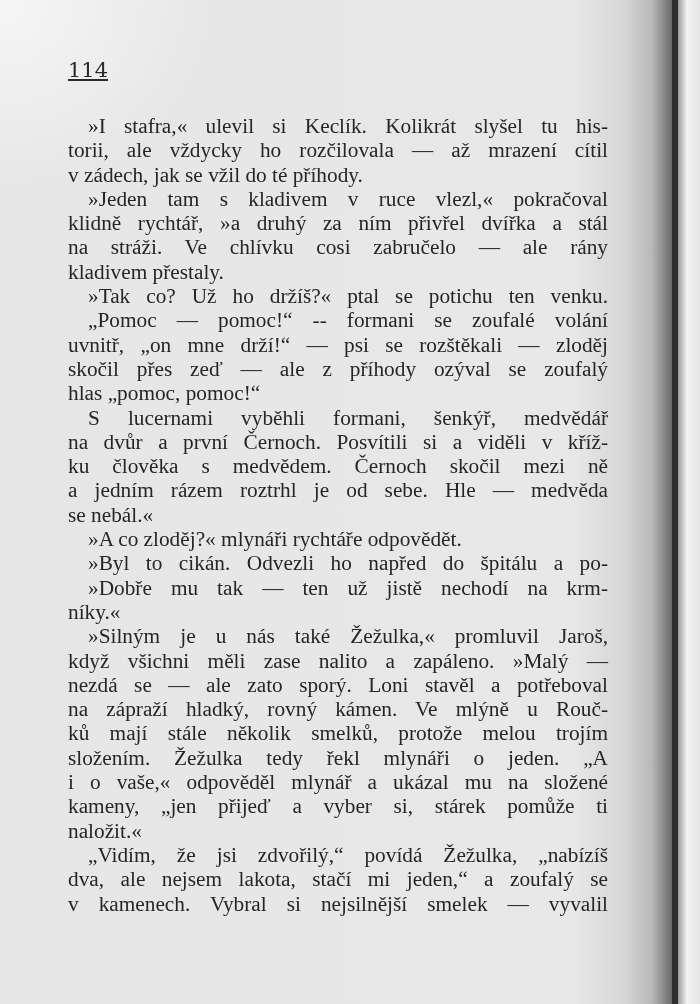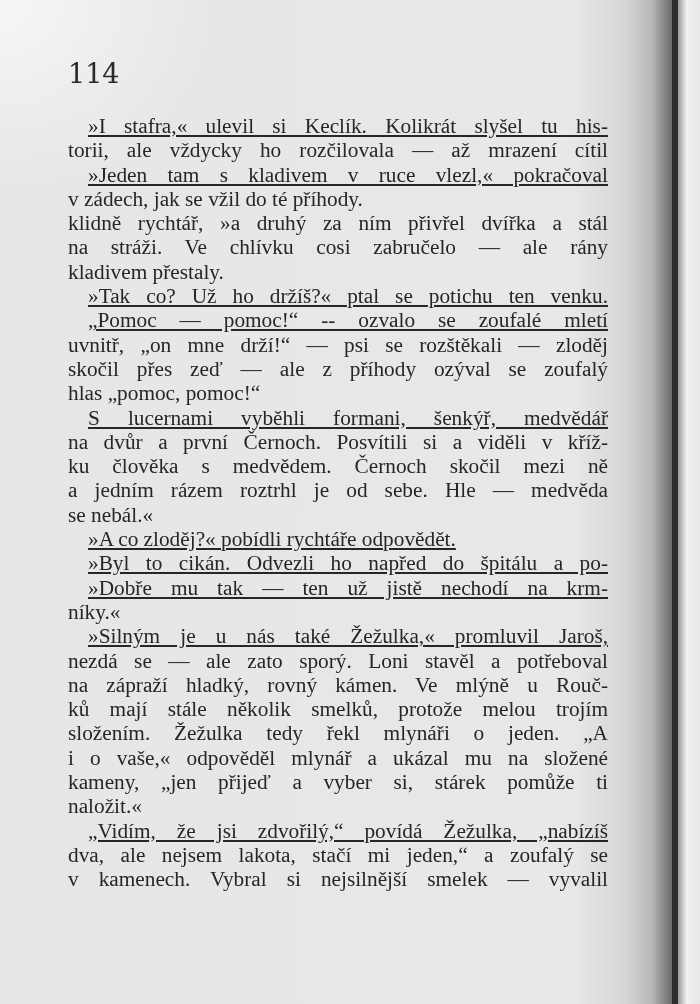--- a/index.html
+++ b/index.html
@@ -17,59 +17,60 @@
   }
   .spine {
     position:absolute; left:672px; top:0; width:6px; height:1004px; background:#2e2e2e;
   }
   .edge {
     position:absolute; left:678px; top:0; width:22px; height:1004px;
     background: linear-gradient(to right, #9a9a9a, #f2f2f2 40%, #e6e6e6);
   }
   .page-number {
     position:absolute; left:68px; top:58px;
-    font-family:"DejaVu Serif", serif; font-size:27px; color:#2a2a2a;
+    font-family:"DejaVu Serif", serif; font-size:21px; color:#2a2a2a;text-decoration:underline;
   }
   .text {
     position:absolute; left:68px; top:114px; width:540px;
     font-family:"Liberation Serif", serif; font-size:21.3px; line-height:24.3px;
     color:#262626;
   }
   .line { display:block; white-space:nowrap; text-align:justify; text-align-last:justify; }
   .line.last { text-align-last:left; }
-  .line.indent { padding-left:20px;text-decoration:underline; }
+  .line.indent { padding-left:20px; }
 </style>
 </head>
 <body>
 
 <div class="page">
   <div class="page-number">114</div>
   <div class="text" id="body-text">
       <span class="line indent">»I stafra,« ulevil si Keclík. Kolikrát slyšel tu his-</span>
       <span class="line">torii, ale vždycky ho rozčilovala — až mrazení cítil</span>
+      <span class="line last">v zádech, jak se vžil do té příhody.</span>
       <span class="line indent">»Jeden tam s kladivem v ruce vlezl,« pokračoval</span>
-      <span class="line last">v zádech, jak se vžil do té příhody.</span>
       <span class="line">klidně rychtář, »a druhý za ním přivřel dvířka a stál</span>
       <span class="line">na stráži. Ve chlívku cosi zabručelo — ale rány</span>
       <span class="line last">kladivem přestaly.</span>
       <span class="line indent">»Tak co? Už ho držíš?« ptal se potichu ten venku.</span>
-      <span class="line indent">„Pomoc — pomoc!“ -- ozvalo se zoufalé mletí</span>
+      <span class="line indent">„Pomoc — pomoc!“ -- formani se zoufalé volání</span>
       <span class="line">uvnitř, „on mne drží!“ — psi se rozštěkali — zloděj</span>
       <span class="line">skočil přes zeď — ale z příhody ozýval se zoufalý</span>
       <span class="line last">hlas „pomoc, pomoc!“</span>
       <span class="line indent">S lucernami vyběhli formani, šenkýř, medvědář</span>
       <span class="line">na dvůr a první Černoch. Posvítili si a viděli v kříž-</span>
       <span class="line">ku člověka s medvědem. Černoch skočil mezi ně</span>
       <span class="line">a jedním rázem roztrhl je od sebe. Hle — medvěda</span>
       <span class="line last">se nebál.«</span>
-      <span class="line indent last">»A co zloděj?« pobídli rychtáře odpovědět.</span>
+      <span class="line indent last">»A co zloděj?« mlynáři rychtáře odpovědět.</span>
       <span class="line indent">»Byl to cikán. Odvezli ho napřed do špitálu a po-</span>
       <span class="line indent">»Dobře mu tak — ten už jistě nechodí na krm-</span>
       <span class="line last">níky.«</span>
       <span class="line indent">»Silným je u nás také Žežulka,« promluvil Jaroš,</span>
+      <span class="line">když všichni měli zase nalito a zapáleno. »Malý —</span>
       <span class="line">nezdá se — ale zato sporý. Loni stavěl a potřeboval</span>
       <span class="line">na zápraží hladký, rovný kámen. Ve mlýně u Rouč-</span>
       <span class="line">ků mají stále několik smelků, protože melou trojím</span>
       <span class="line">složením. Žežulka tedy řekl mlynáři o jeden. „A</span>
       <span class="line">i o vaše,« odpověděl mlynář a ukázal mu na složené</span>
       <span class="line">kameny, „jen přijeď a vyber si, stárek pomůže ti</span>
       <span class="line last">naložit.«</span>
       <span class="line indent">„Vidím, že jsi zdvořilý,“ povídá Žežulka, „nabízíš</span>
       <span class="line">dva, ale nejsem lakota, stačí mi jeden,“ a zoufalý se</span>
       <span class="line">v kamenech. Vybral si nejsilnější smelek — vyvalil</span>

